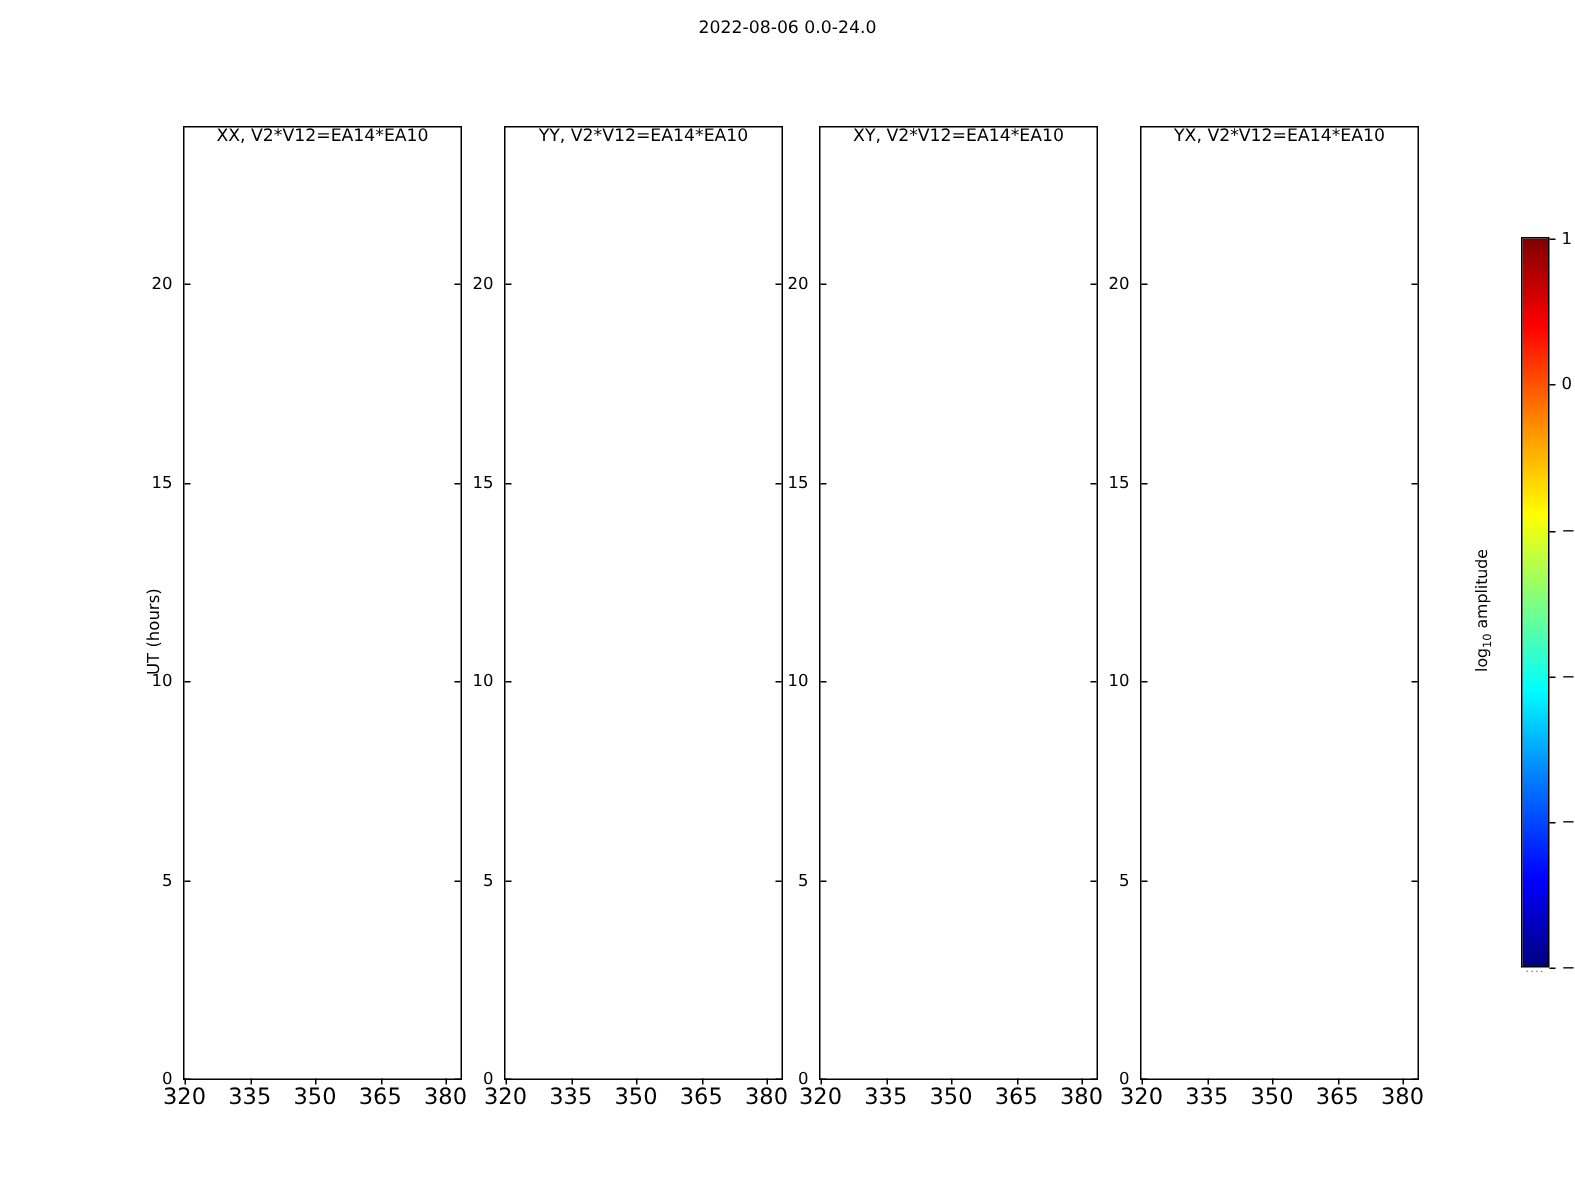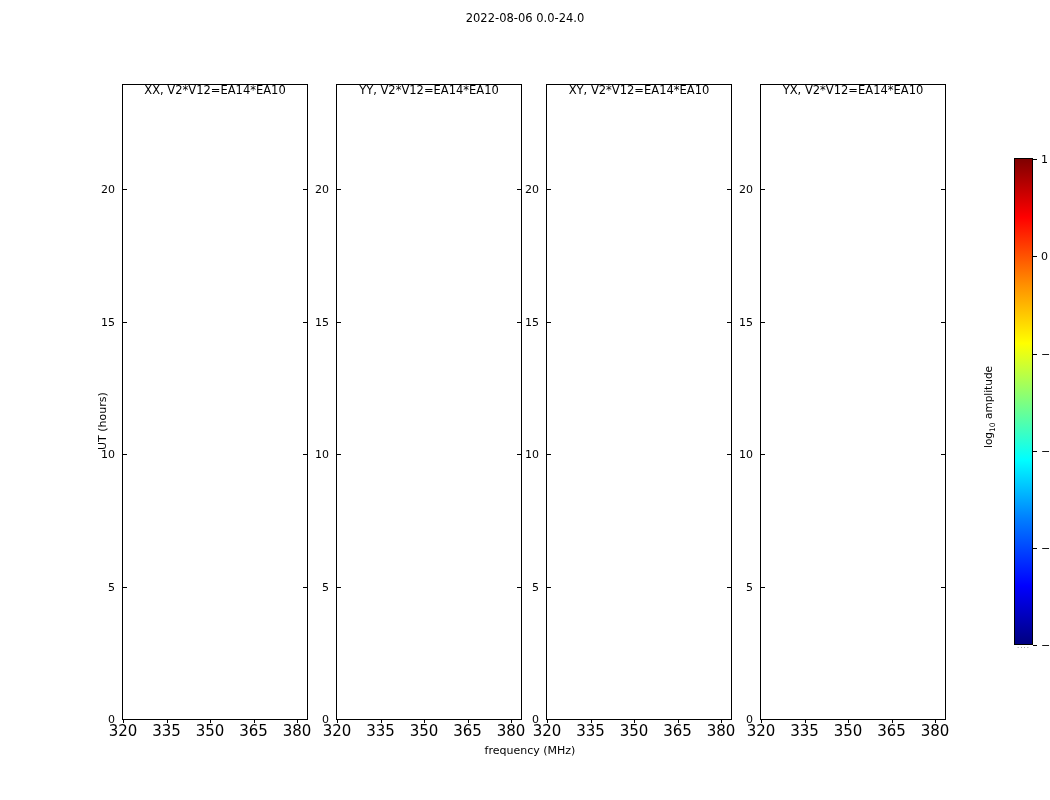--- a/index.html
+++ b/index.html
@@ -285,21 +285,20 @@
     <div class="tick-y-right" style="top:104px;"></div>
 
     <div class="tick-ylabel" style="top:634px;">0</div>
     <div class="tick-ylabel" style="top:502px;">5</div>
     <div class="tick-ylabel" style="top:369px;">10</div>
     <div class="tick-ylabel" style="top:237px;">15</div>
     <div class="tick-ylabel" style="top:104px;">20</div>
   </div>
 
   <div class="ylabel-rot" style="left:96px; top:450px;">UT (hours)</div>
-  <div class="xlabel-main" style="left:370px; top:744px; width:320px;">frequency (MHz)</div>
 
   <div id="cbar"></div>
   <div class="cb-under">····</div>
 
   <div class="cb-tick" style="top:645px;"></div>
   <div class="cb-tick" style="top:548px;"></div>
   <div class="cb-tick" style="top:451px;"></div>
   <div class="cb-tick" style="top:354px;"></div>
   <div class="cb-tick" style="top:256px;"></div>
   <div class="cb-tick" style="top:159px;"></div>

